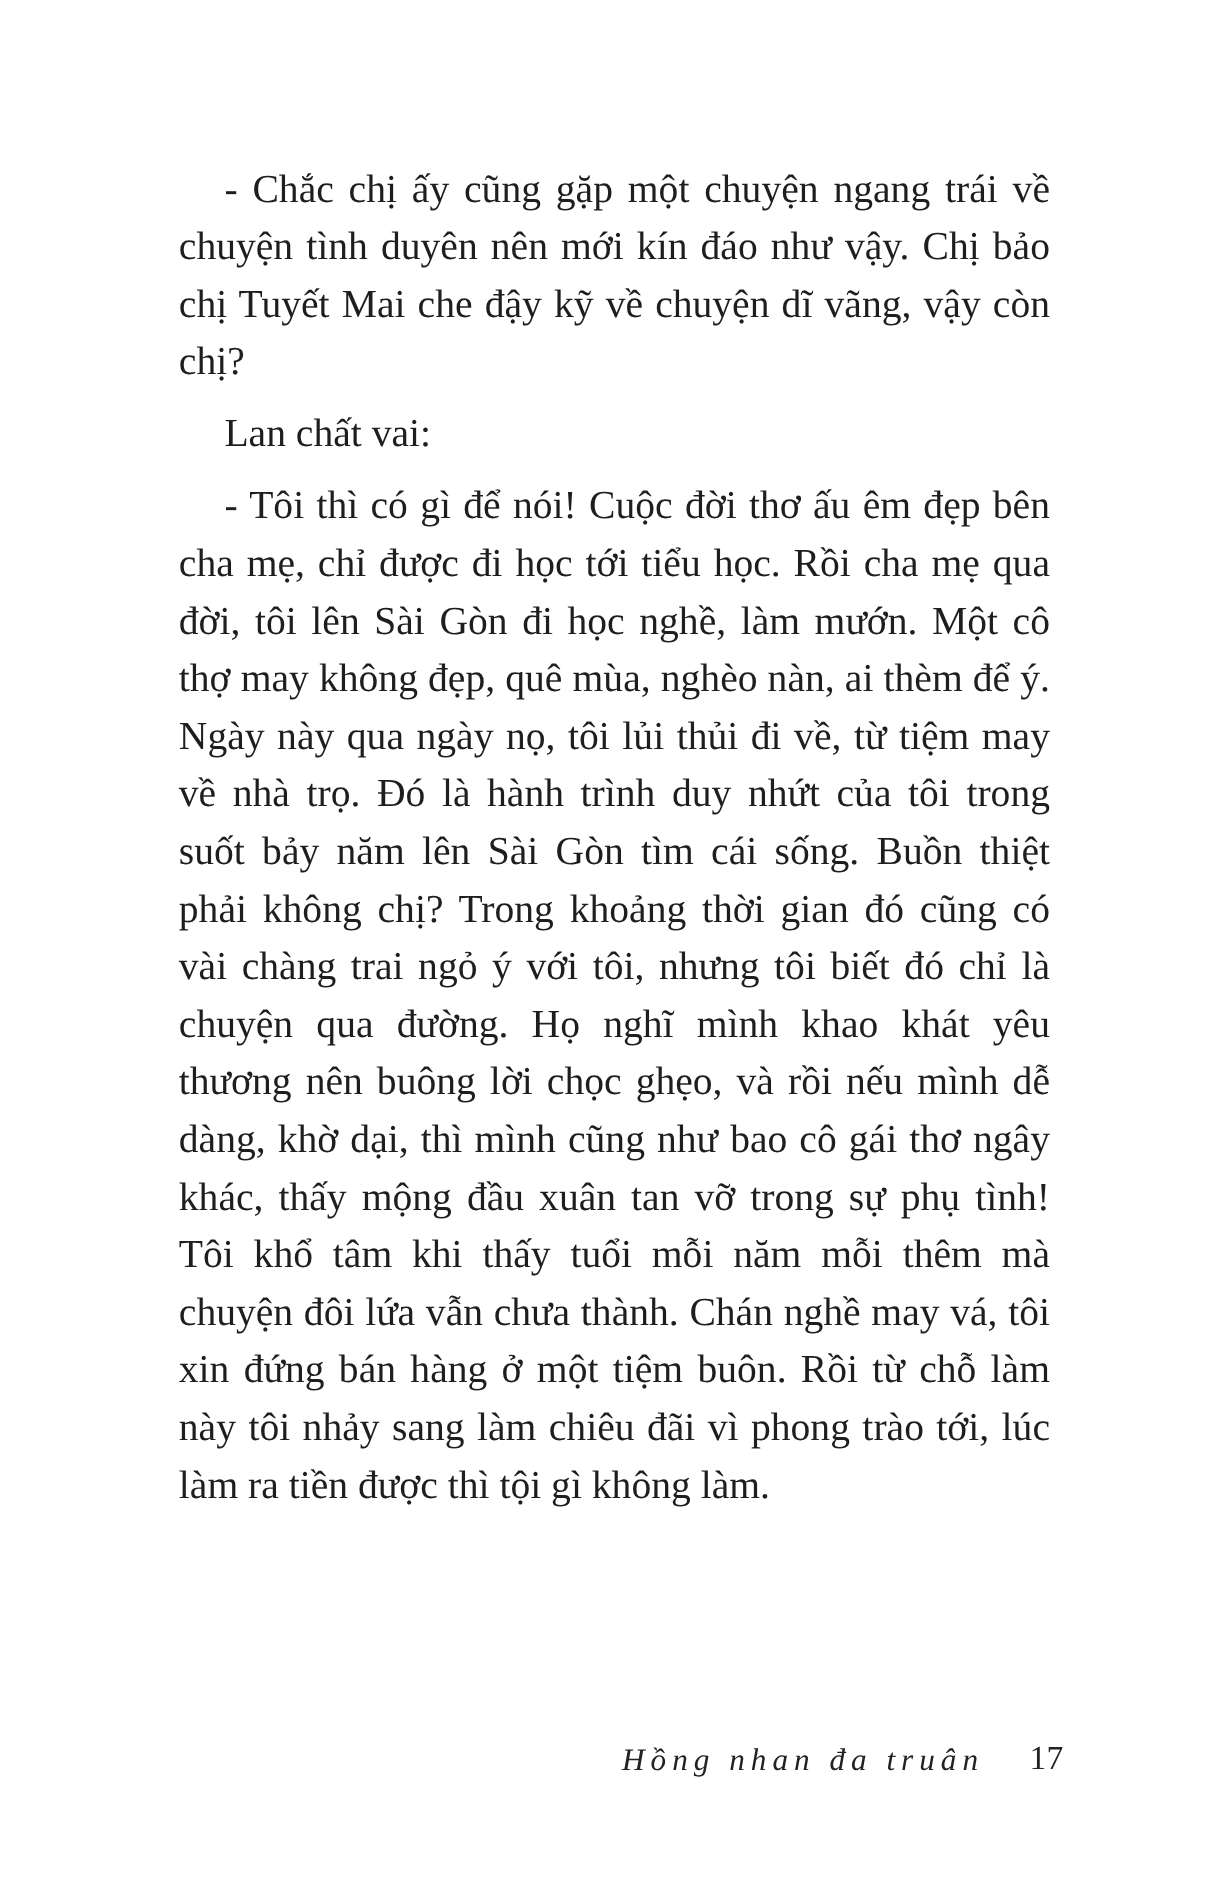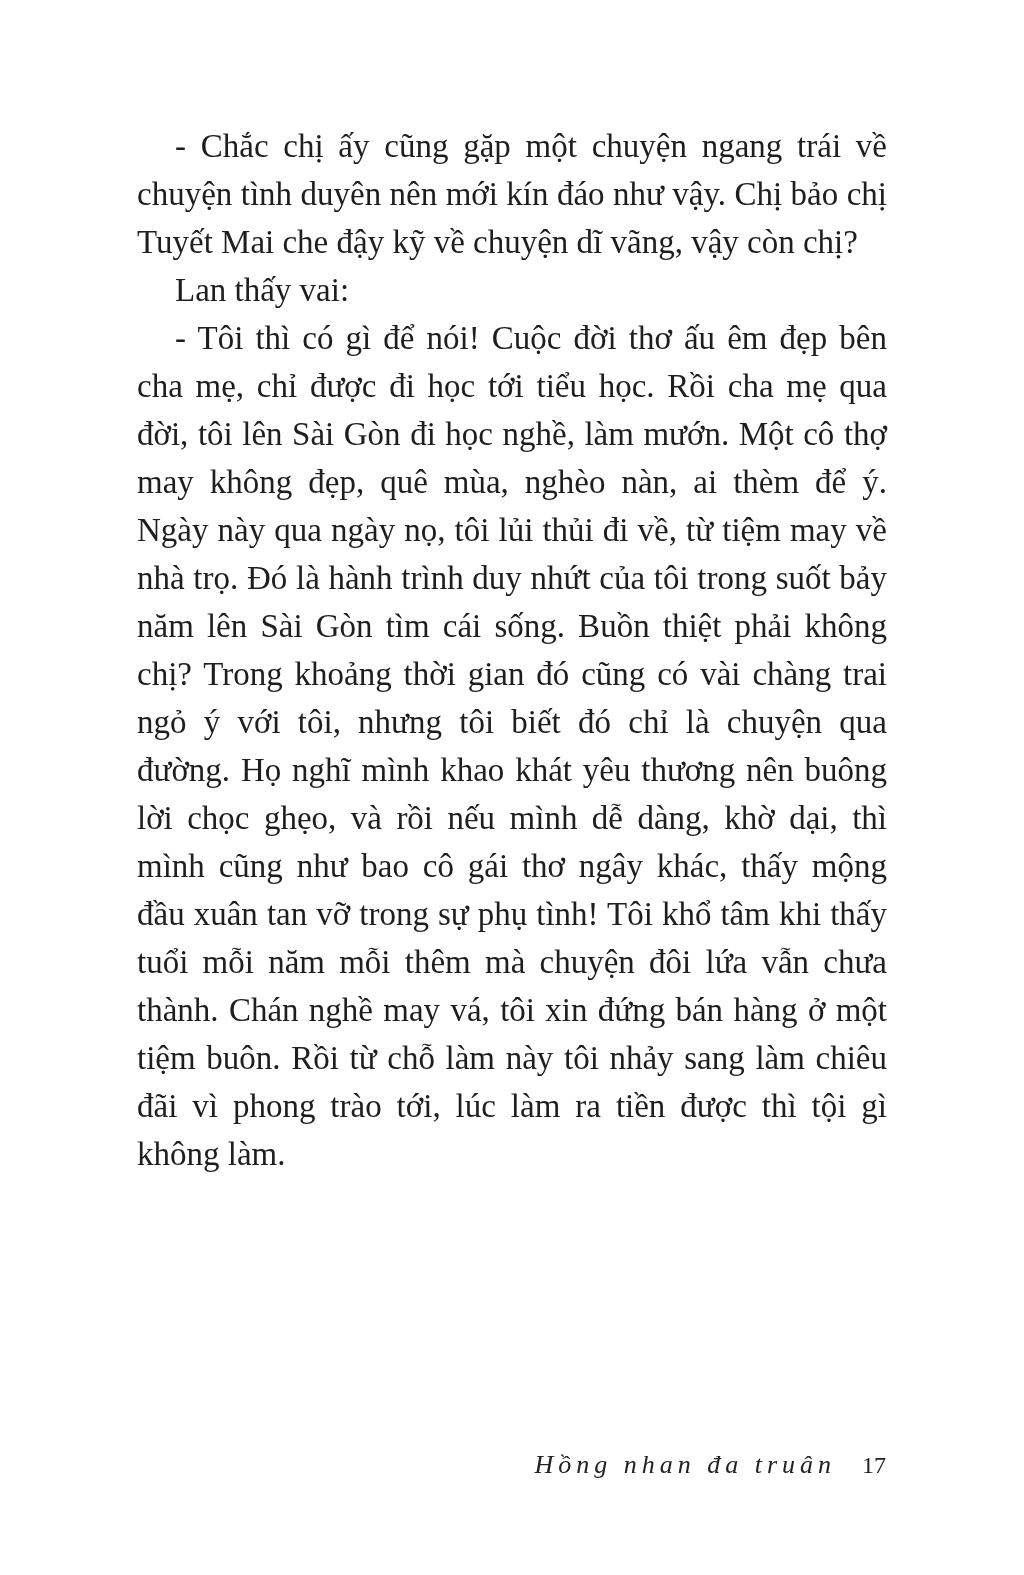--- a/index.html
+++ b/index.html
@@ -20,52 +20,53 @@
     left: 137px;
     top: 122px;
     width: 750px;
     color: #1e1e1e;
     font-size: 33px;
     line-height: 48px;
     text-align: justify;
     text-justify: inter-word;
   }
   .text-block p {
-    margin: 0;
+    margin: 12px;
     padding: 0;
     text-indent: 38px;
   }
   .footer {
     position: absolute;
     top: 1450px;
     right: 138px;
     display: flex;
-    align-items: center;
+    align-items: flex-end;
     color: #222222;
+    gap: 12px;
   }
   .running-title {
     font-style: italic;
     font-size: 26px;
     letter-spacing: 5px;
   }
   .page-number {
     font-style: normal;
-    font-size: 24px;
+    font-size: 28px;
     margin-left: 26px;
     letter-spacing: 0;
   }
 </style>
 </head>
 <body>
 
 <div class="page">
 
   <div class="text-block">
     <p>- Chắc chị ấy cũng gặp một chuyện ngang trái về chuyện tình duyên nên mới kín đáo như vậy. Chị bảo chị Tuyết Mai che đậy kỹ về chuyện dĩ vãng, vậy còn chị?</p>
-    <p>Lan thấy vai:</p>
+    <p>Lan chất vai:</p>
     <p>- Tôi thì có gì để nói! Cuộc đời thơ ấu êm đẹp bên cha mẹ, chỉ được đi học tới tiểu học. Rồi cha mẹ qua đời, tôi lên Sài Gòn đi học nghề, làm mướn. Một cô thợ may không đẹp, quê mùa, nghèo nàn, ai thèm để ý. Ngày này qua ngày nọ, tôi lủi thủi đi về, từ tiệm may về nhà trọ. Đó là hành trình duy nhứt của tôi trong suốt bảy năm lên Sài Gòn tìm cái sống. Buồn thiệt phải không chị? Trong khoảng thời gian đó cũng có vài chàng trai ngỏ ý với tôi, nhưng tôi biết đó chỉ là chuyện qua đường. Họ nghĩ mình khao khát yêu thương nên buông lời chọc ghẹo, và rồi nếu mình dễ dàng, khờ dại, thì mình cũng như bao cô gái thơ ngây khác, thấy mộng đầu xuân tan vỡ trong sự phụ tình! Tôi khổ tâm khi thấy tuổi mỗi năm mỗi thêm mà chuyện đôi lứa vẫn chưa thành. Chán nghề may vá, tôi xin đứng bán hàng ở một tiệm buôn. Rồi từ chỗ làm này tôi nhảy sang làm chiêu đãi vì phong trào tới, lúc làm ra tiền được thì tội gì không làm.</p>
   </div>
 
   <div class="footer">
     <span class="running-title">Hồng nhan đa truân</span>
     <span class="page-number">17</span>
   </div>
 
 </div>
 

